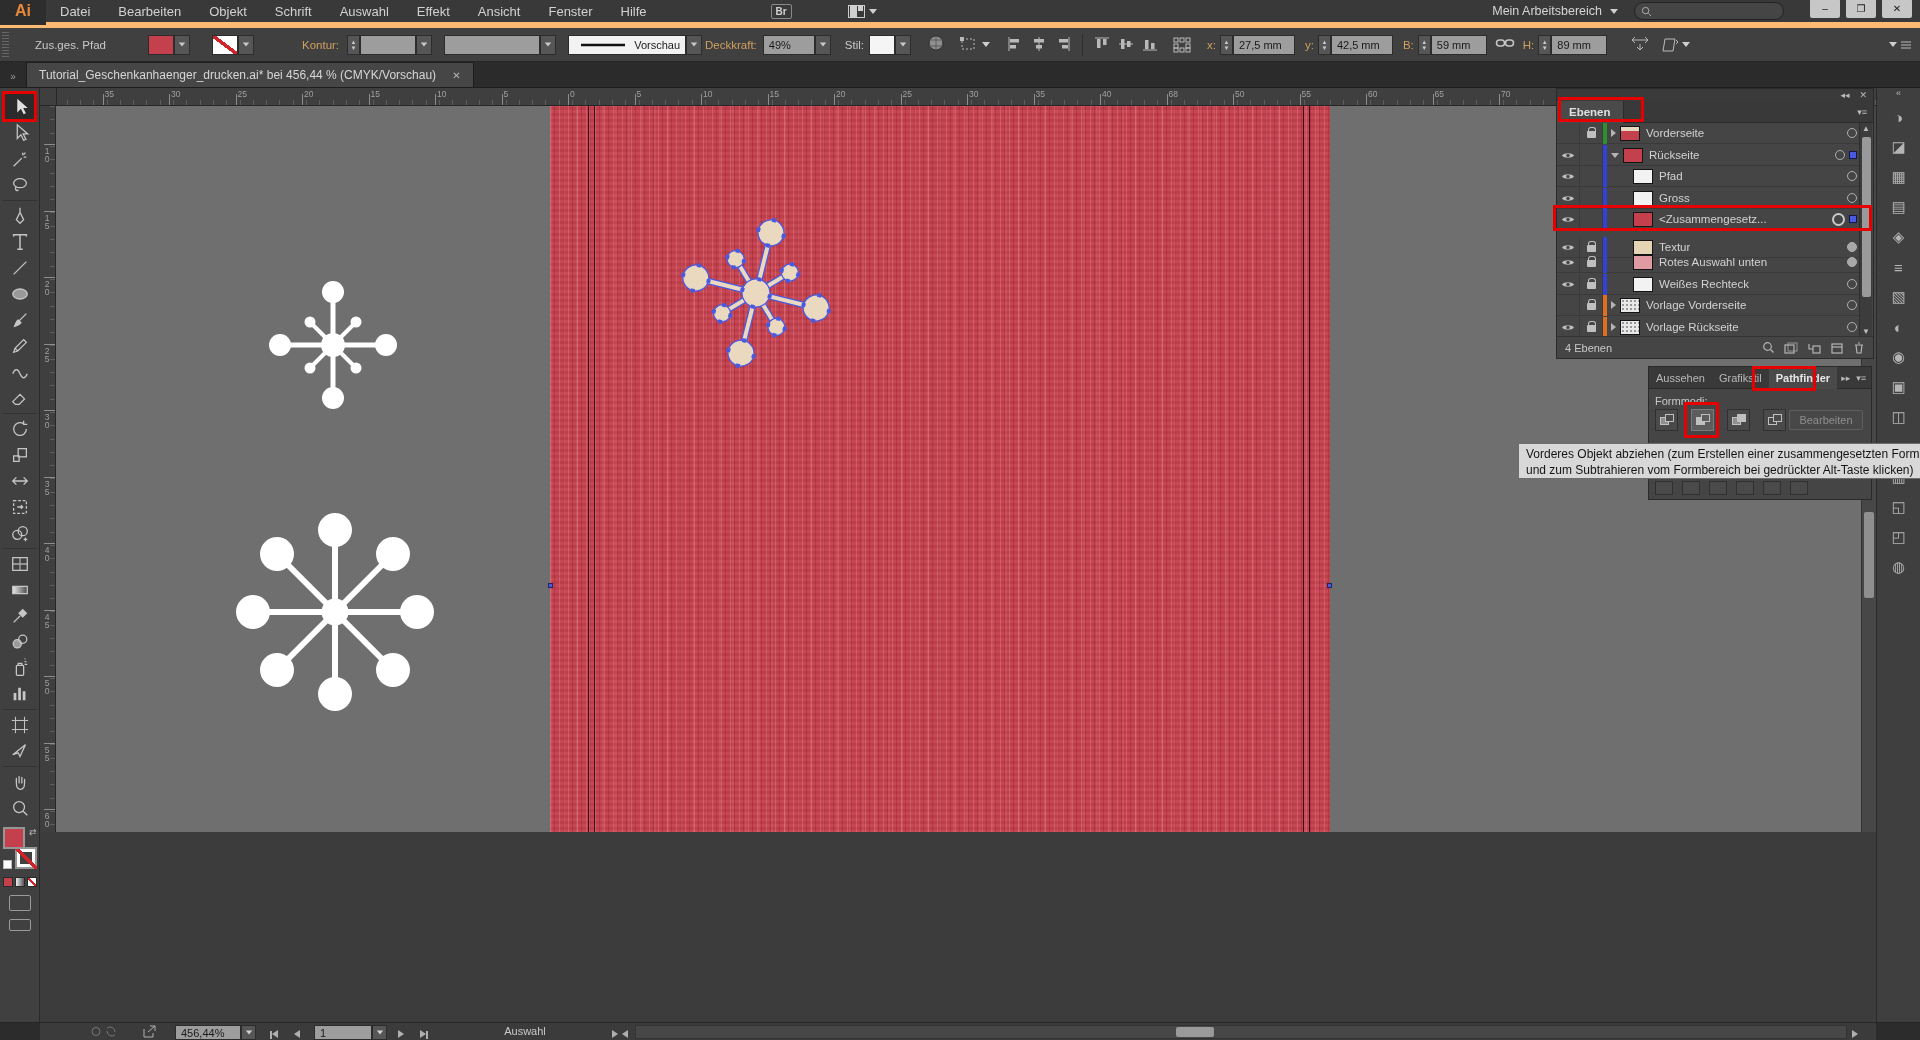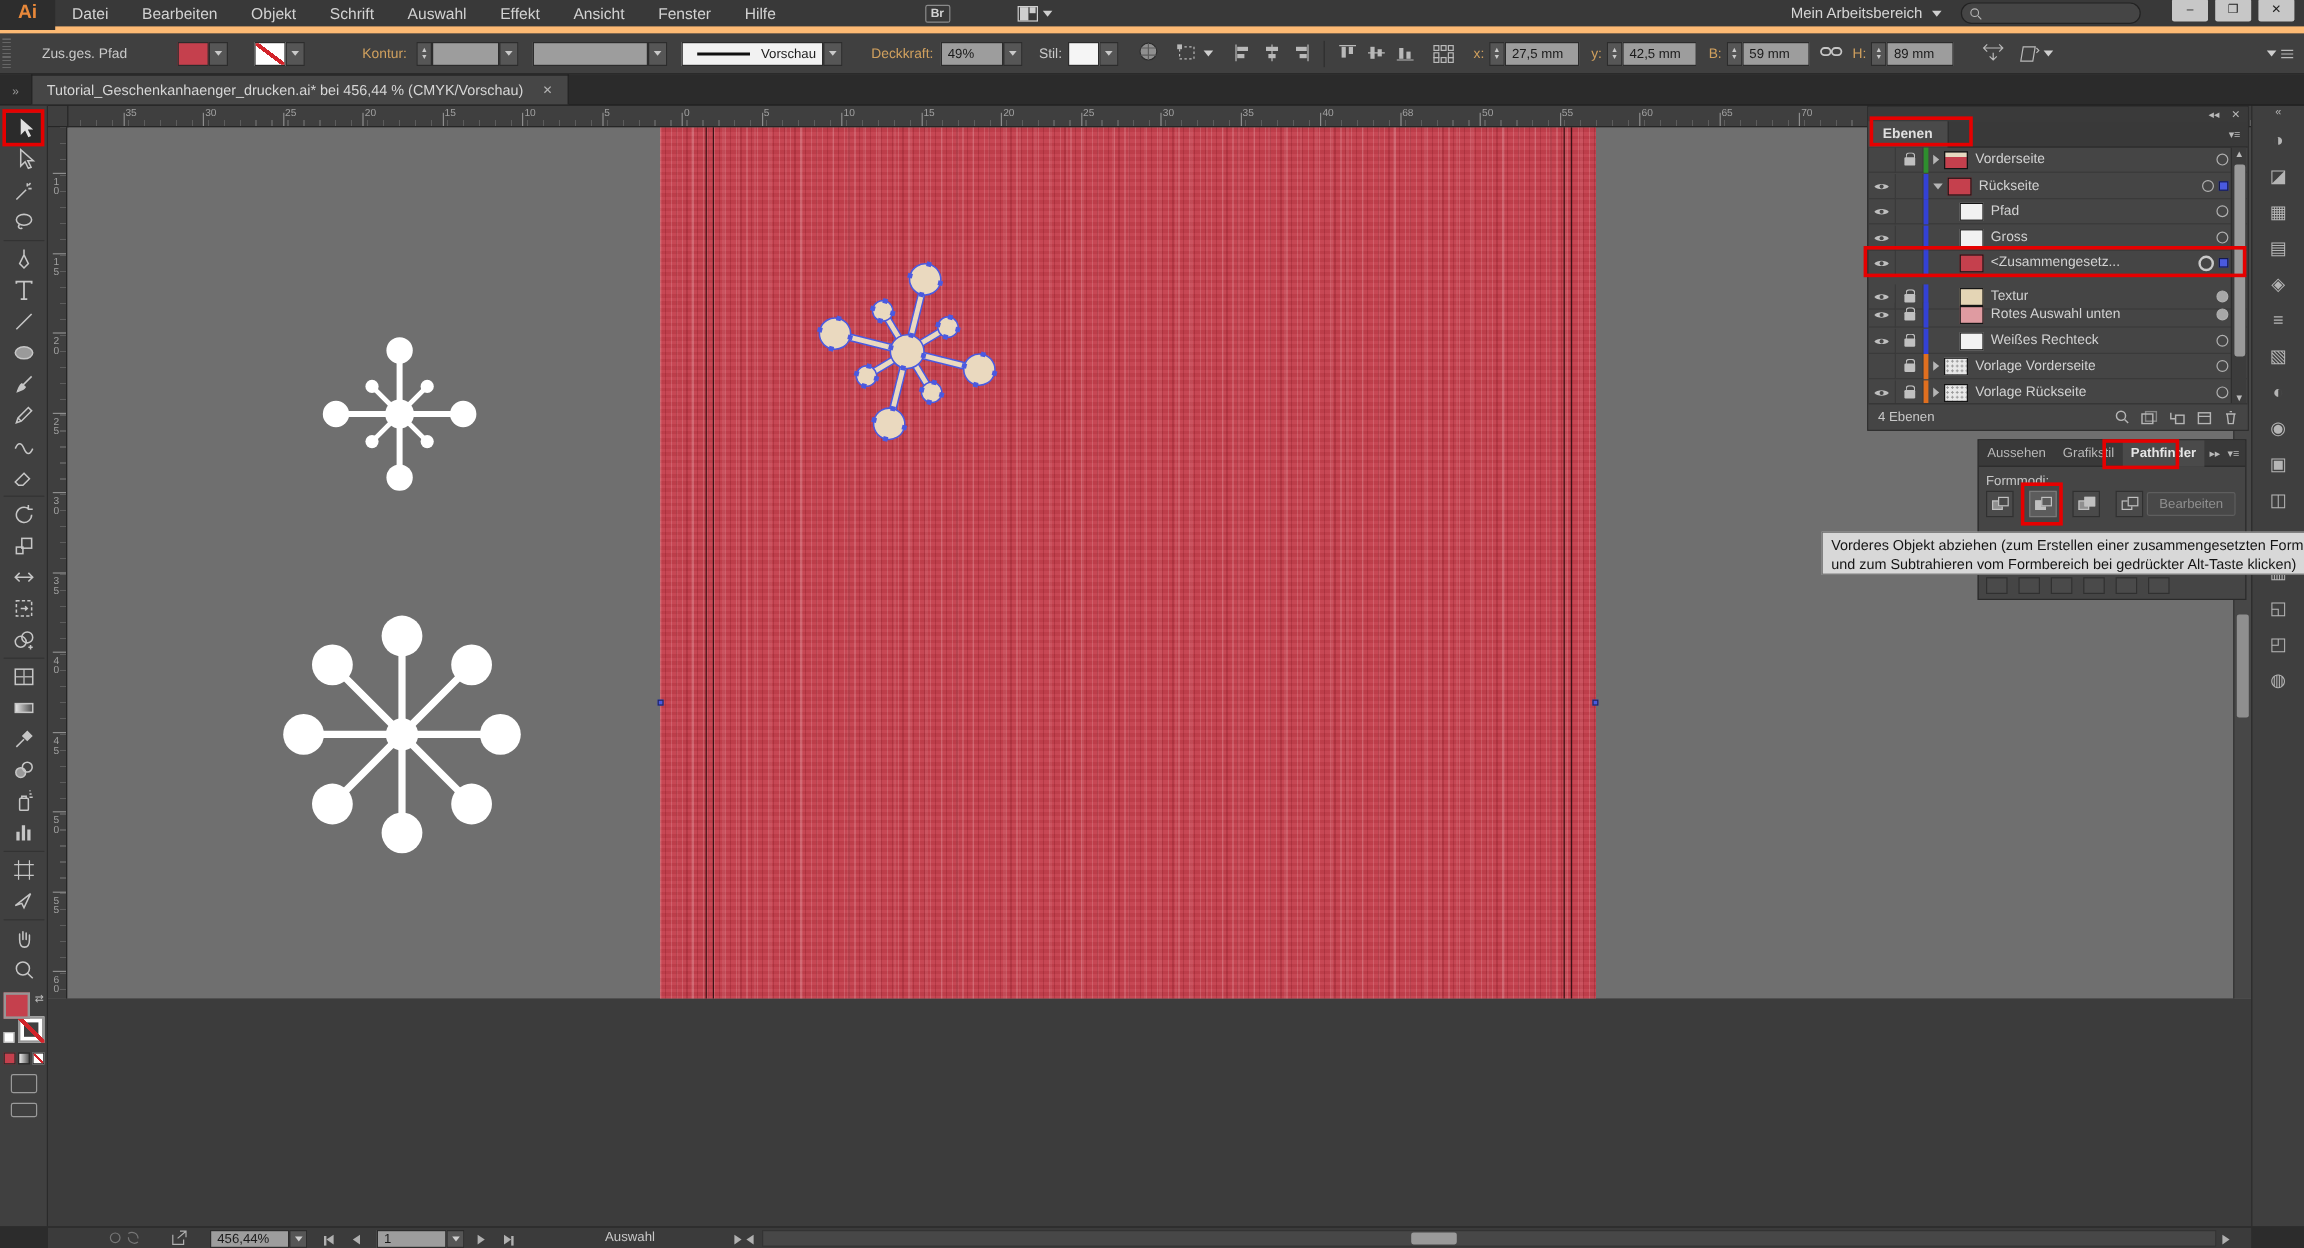--- a/index.html
+++ b/index.html
@@ -211,21 +211,21 @@
     <span class="fld" style="width:118px;background:#f2f2f2;justify-content:flex-end;gap:8px">
       <svg width="46" height="6" viewBox="0 0 46 6">
           <path d="M1 3h44" stroke="#111" stroke-width="2.4"></path>
         </svg>
       <span>Vorschau</span>
     </span>
     <span class="dd">
         <span class="dcar"></span>
       </span>
   </div>
-  <span class="olab" style="margin-left:24px">Deckkraft:</span>
+  <span class="olab" style="margin-left:3px">Deckkraft:</span>
   <div style="display:flex;margin-left:6px">
     <span class="fld" style="width:52px">49%</span>
     <span class="dd">
         <span class="dcar"></span>
       </span>
   </div>
   <span class="glab" style="margin-left:14px">Stil:</span>
   <div style="display:flex;margin-left:5px">
     <span class="swbox" style="background:#f5f5f5"></span>
     <span class="dd">

